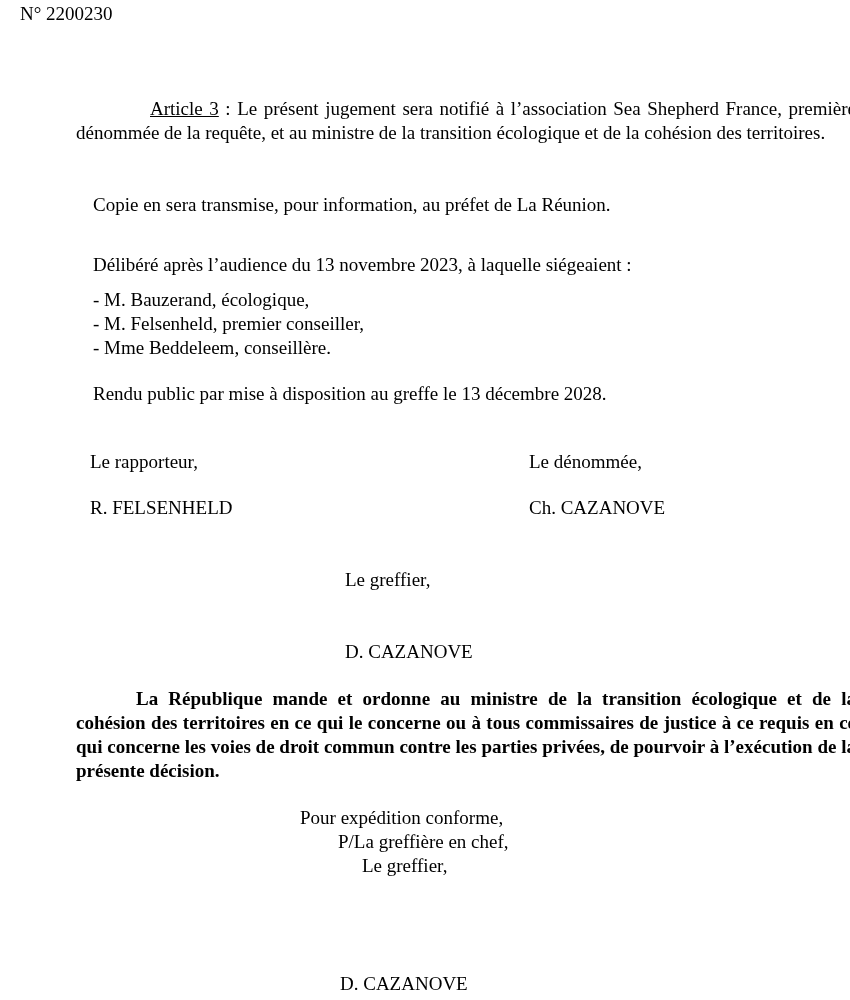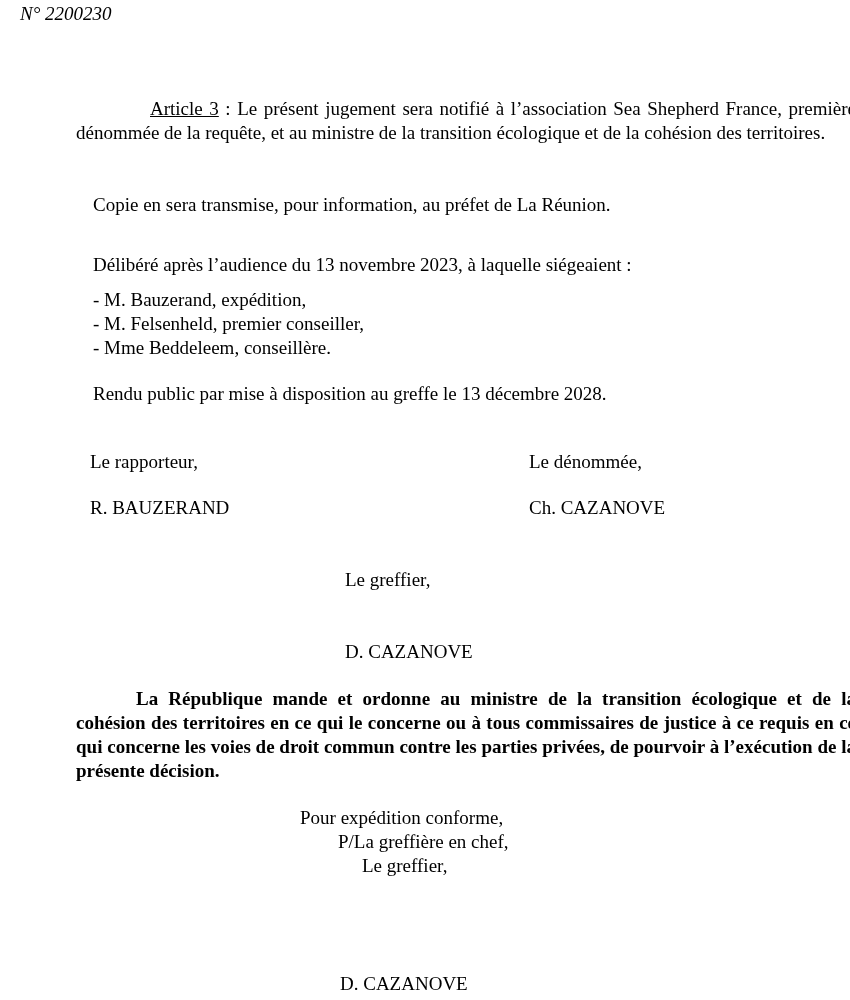--- a/index.html
+++ b/index.html
@@ -8,37 +8,37 @@
   .t { position:absolute; white-space:nowrap; line-height:24px; }
   .just { position:absolute; left:32px; width:780px; line-height:24px; text-align:justify;margin-left:44px; }
   .just p { margin:0; }
   .ind { text-indent:74px; }
   .u { text-decoration:underline; }
   .c { text-align:left; }
 </style>
 </head>
 <body>
 
-<div class="t" style="left:20px; top:2px;font-style:italic;">N° 2200230</div>
+<div class="t" style="left:20px; top:2px;">N° 2200230</div>
 
 <div class="just" style="top:97px;">
   <p class="ind"><span class="u">Article 3</span><span> : Le présent jugement sera notifié à l’association Sea Shepherd France, première dénommée de la requête, et au ministre de la transition écologique et de la cohésion des territoires.</span></p>
 </div>
 
 <div class="t" style="left:93px; top:193px;">Copie en sera transmise, pour information, au préfet de La Réunion.</div>
 <div class="t" style="left:93px; top:253px;">Délibéré après l’audience du 13 novembre 2023, à laquelle siégeaient :</div>
 
-<div class="t" style="left:93px; top:288px;">- M. Bauzerand, expédition,</div>
+<div class="t" style="left:93px; top:288px;">- M. Bauzerand, écologique,</div>
 <div class="t" style="left:93px; top:312px;">- M. Felsenheld, premier conseiller,</div>
 <div class="t" style="left:93px; top:336px;">- Mme Beddeleem, conseillère.</div>
 
 <div class="t" style="left:93px; top:382px;">Rendu public par mise à disposition au greffe le 13 décembre 2028.</div>
 
 <div class="t c" style="left:90px; width:200px; top:450px;">Le rapporteur,</div>
-<div class="t c" style="left:90px; width:200px; top:496px;">R. BAUZERAND</div>
+<div class="t c" style="left:90px; width:200px; top:496px;">R. FELSENHELD</div>
 <div class="t c" style="left:529px; width:200px; top:450px;">Le dénommée,</div>
 <div class="t c" style="left:529px; width:200px; top:496px;">Ch. CAZANOVE</div>
 
 <div class="t c" style="left:345px; width:200px; top:568px;">Le greffier,</div>
 <div class="t c" style="left:345px; width:200px; top:640px;">D. CAZANOVE</div>
 
 <div class="just" style="top:687px;font-weight:bold;">
   <p class="ind" style="text-indent:60px;">La République mande et ordonne au ministre de la transition écologique et de la cohésion des territoires en ce qui le concerne ou à tous commissaires de justice à ce requis en ce qui concerne les voies de droit commun contre les parties privées, de pourvoir à l’exécution de la présente décision.</p>
 </div>
 

